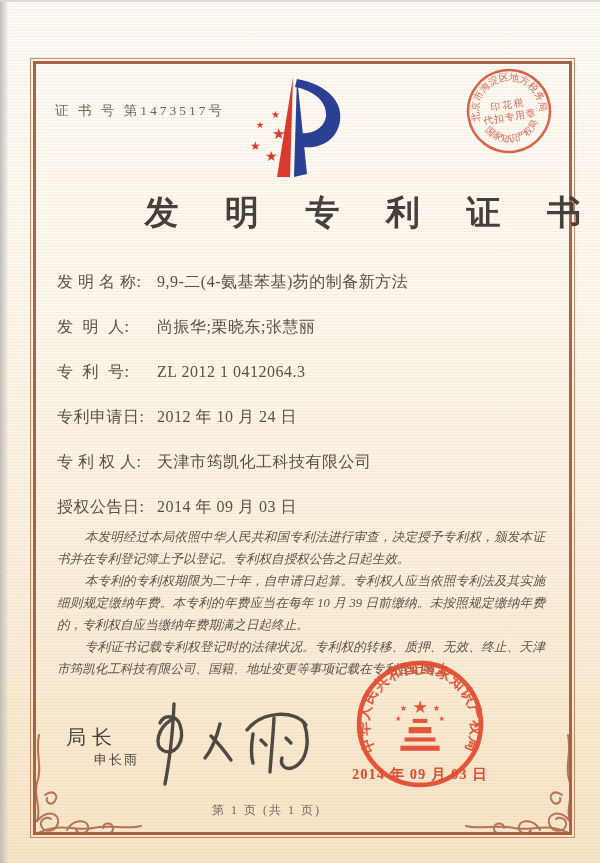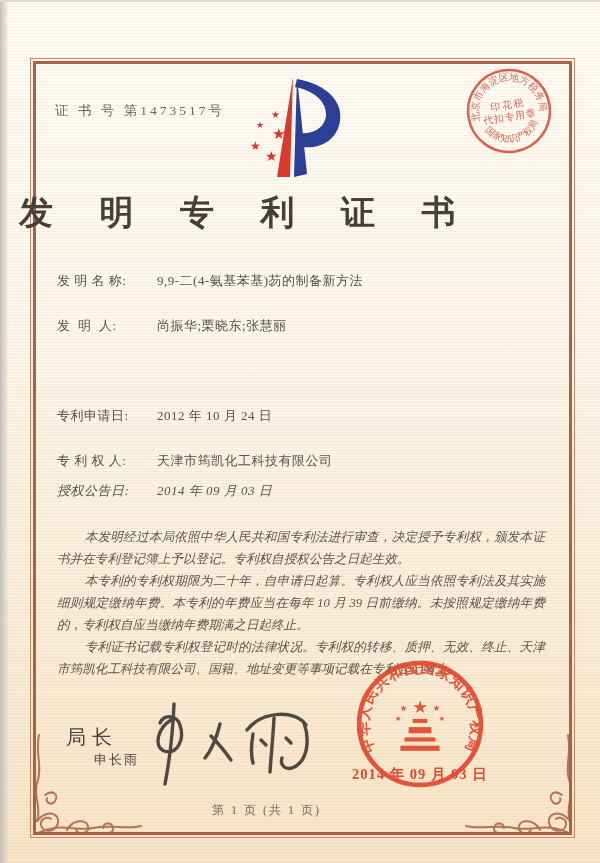--- a/index.html
+++ b/index.html
@@ -15,24 +15,24 @@
   .frame{position:absolute;left:30px;top:58px;width:543px;height:778px;
     border:1px solid #c88a66;}
   .frame-inner{position:absolute;left:2px;top:2px;right:2px;bottom:2px;
     border:3px solid #ab6243;}
   .cert-no{position:absolute;left:55px;top:102px;font-size:13.5px;color:#6e675d;
     letter-spacing:3px;white-space:pre;}
   .logo{position:absolute;left:233px;top:72px;width:135px;height:112px;}
   .logo svg{position:absolute;left:0;top:0;}
   .logo-star{position:absolute;color:#e03528;line-height:1;
     font-family:"DejaVu Sans",sans-serif;}
-  .title{position:absolute;left:0;top:190px;width:600px;text-align:left;
+  .title{position:absolute;left:0;top:190px;width:600px;text-align:right;
     font-size:34px;font-weight:600;color:#45403a;letter-spacing:19px;
     text-indent:19px;}
-  .field{position:absolute;left:57px;font-size:13px;color:#585149;
+  .field{position:absolute;left:57px;font-size:16px;color:#585149;
     letter-spacing:0.5px;}
   .flabel{display:inline-block;white-space:pre;min-width:88px;margin-right:12px;}
   .fvalue{white-space:pre;}
   .body-text{position:absolute;left:57px;top:526px;width:488px;
     font-size:12.6px;line-height:22px;color:#5a534a;text-align:justify;
     font-style:italic;}
   .body-text p{margin:0;text-indent:2.2em;}
   .sig-title{position:absolute;left:66px;top:724px;font-size:20px;
     color:#4a443d;letter-spacing:6px;}
   .sig-name{position:absolute;left:66px;top:751px;font-size:13px;
@@ -77,27 +77,30 @@
   </div>
 
   <div class="title">发 明 专 利 证 书</div>
 
   <div class="field" style="top:272px;">
     <span class="flabel">发 明 名 称:</span><span class="fvalue">9,9-二(4-氨基苯基)芴的制备新方法</span>
   </div>
   <div class="field" style="top:317px;">
     <span class="flabel">发  明  人:</span><span class="fvalue">尚振华;栗晓东;张慧丽</span>
   </div>
+  <div class="field" style="top:362px;">
+    <span class="flabel">专  利  号:</span><span class="fvalue">ZL 2012 1 0412064.3</span>
+  </div>
   <div class="field" style="top:407px;">
     <span class="flabel">专利申请日:</span><span class="fvalue">2012 年 10 月 24 日</span>
   </div>
   <div class="field" style="top:452px;">
     <span class="flabel">专 利 权 人:</span><span class="fvalue">天津市筠凯化工科技有限公司</span>
   </div>
-  <div class="field" style="top:482px;font-style:italic;">
+  <div class="field" style="top:497px;">
     <span class="flabel">授权公告日:</span><span class="fvalue">2014 年 09 月 03 日</span>
   </div>
 
   <div class="body-text">
     <p>本发明经过本局依照中华人民共和国专利法进行审查，决定授予专利权，颁发本证书并在专利登记簿上予以登记。专利权自授权公告之日起生效。</p>
     <p>本专利的专利权期限为二十年，自申请日起算。专利权人应当依照专利法及其实施细则规定缴纳年费。本专利的年费应当在每年 10 月 39 日前缴纳。未按照规定缴纳年费的，专利权自应当缴纳年费期满之日起终止。</p>
     <p>专利证书记载专利权登记时的法律状况。专利权的转移、质押、无效、终止、天津市筠凯化工科技有限公司、国籍、地址变更等事项记载在专利登记簿上。</p>
   </div>
 
   <div class="sig-title">局长</div>

